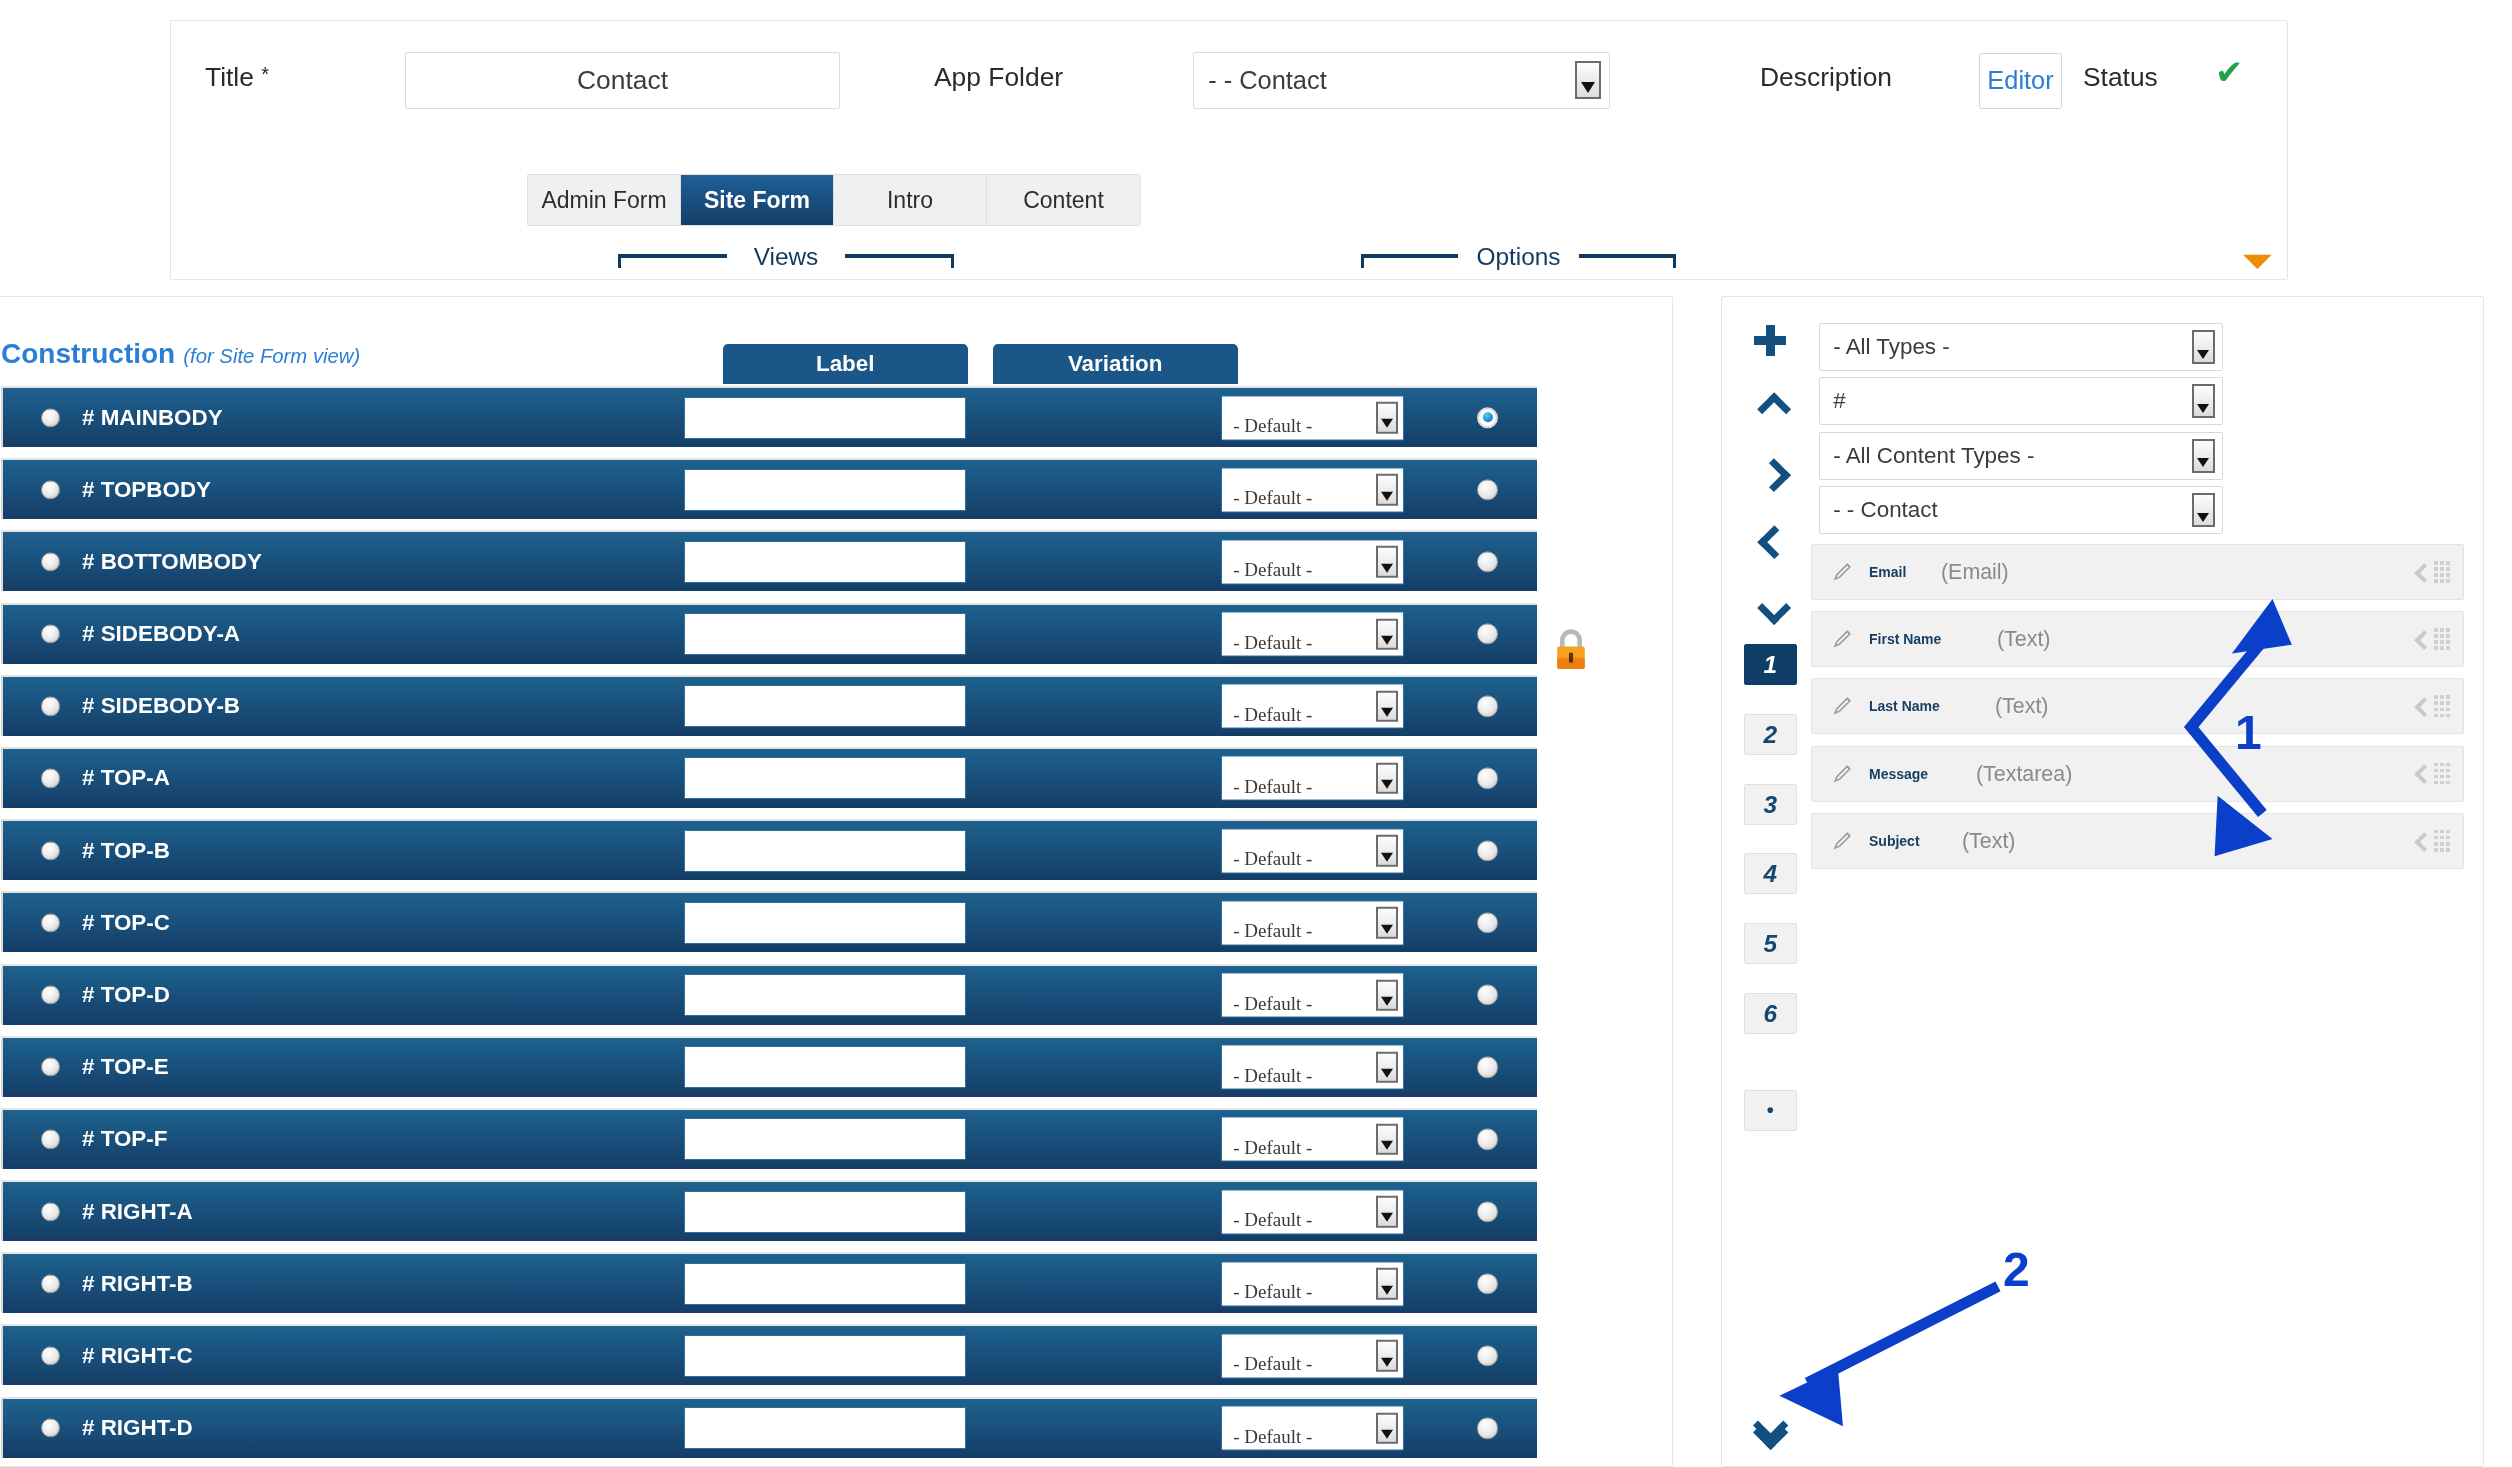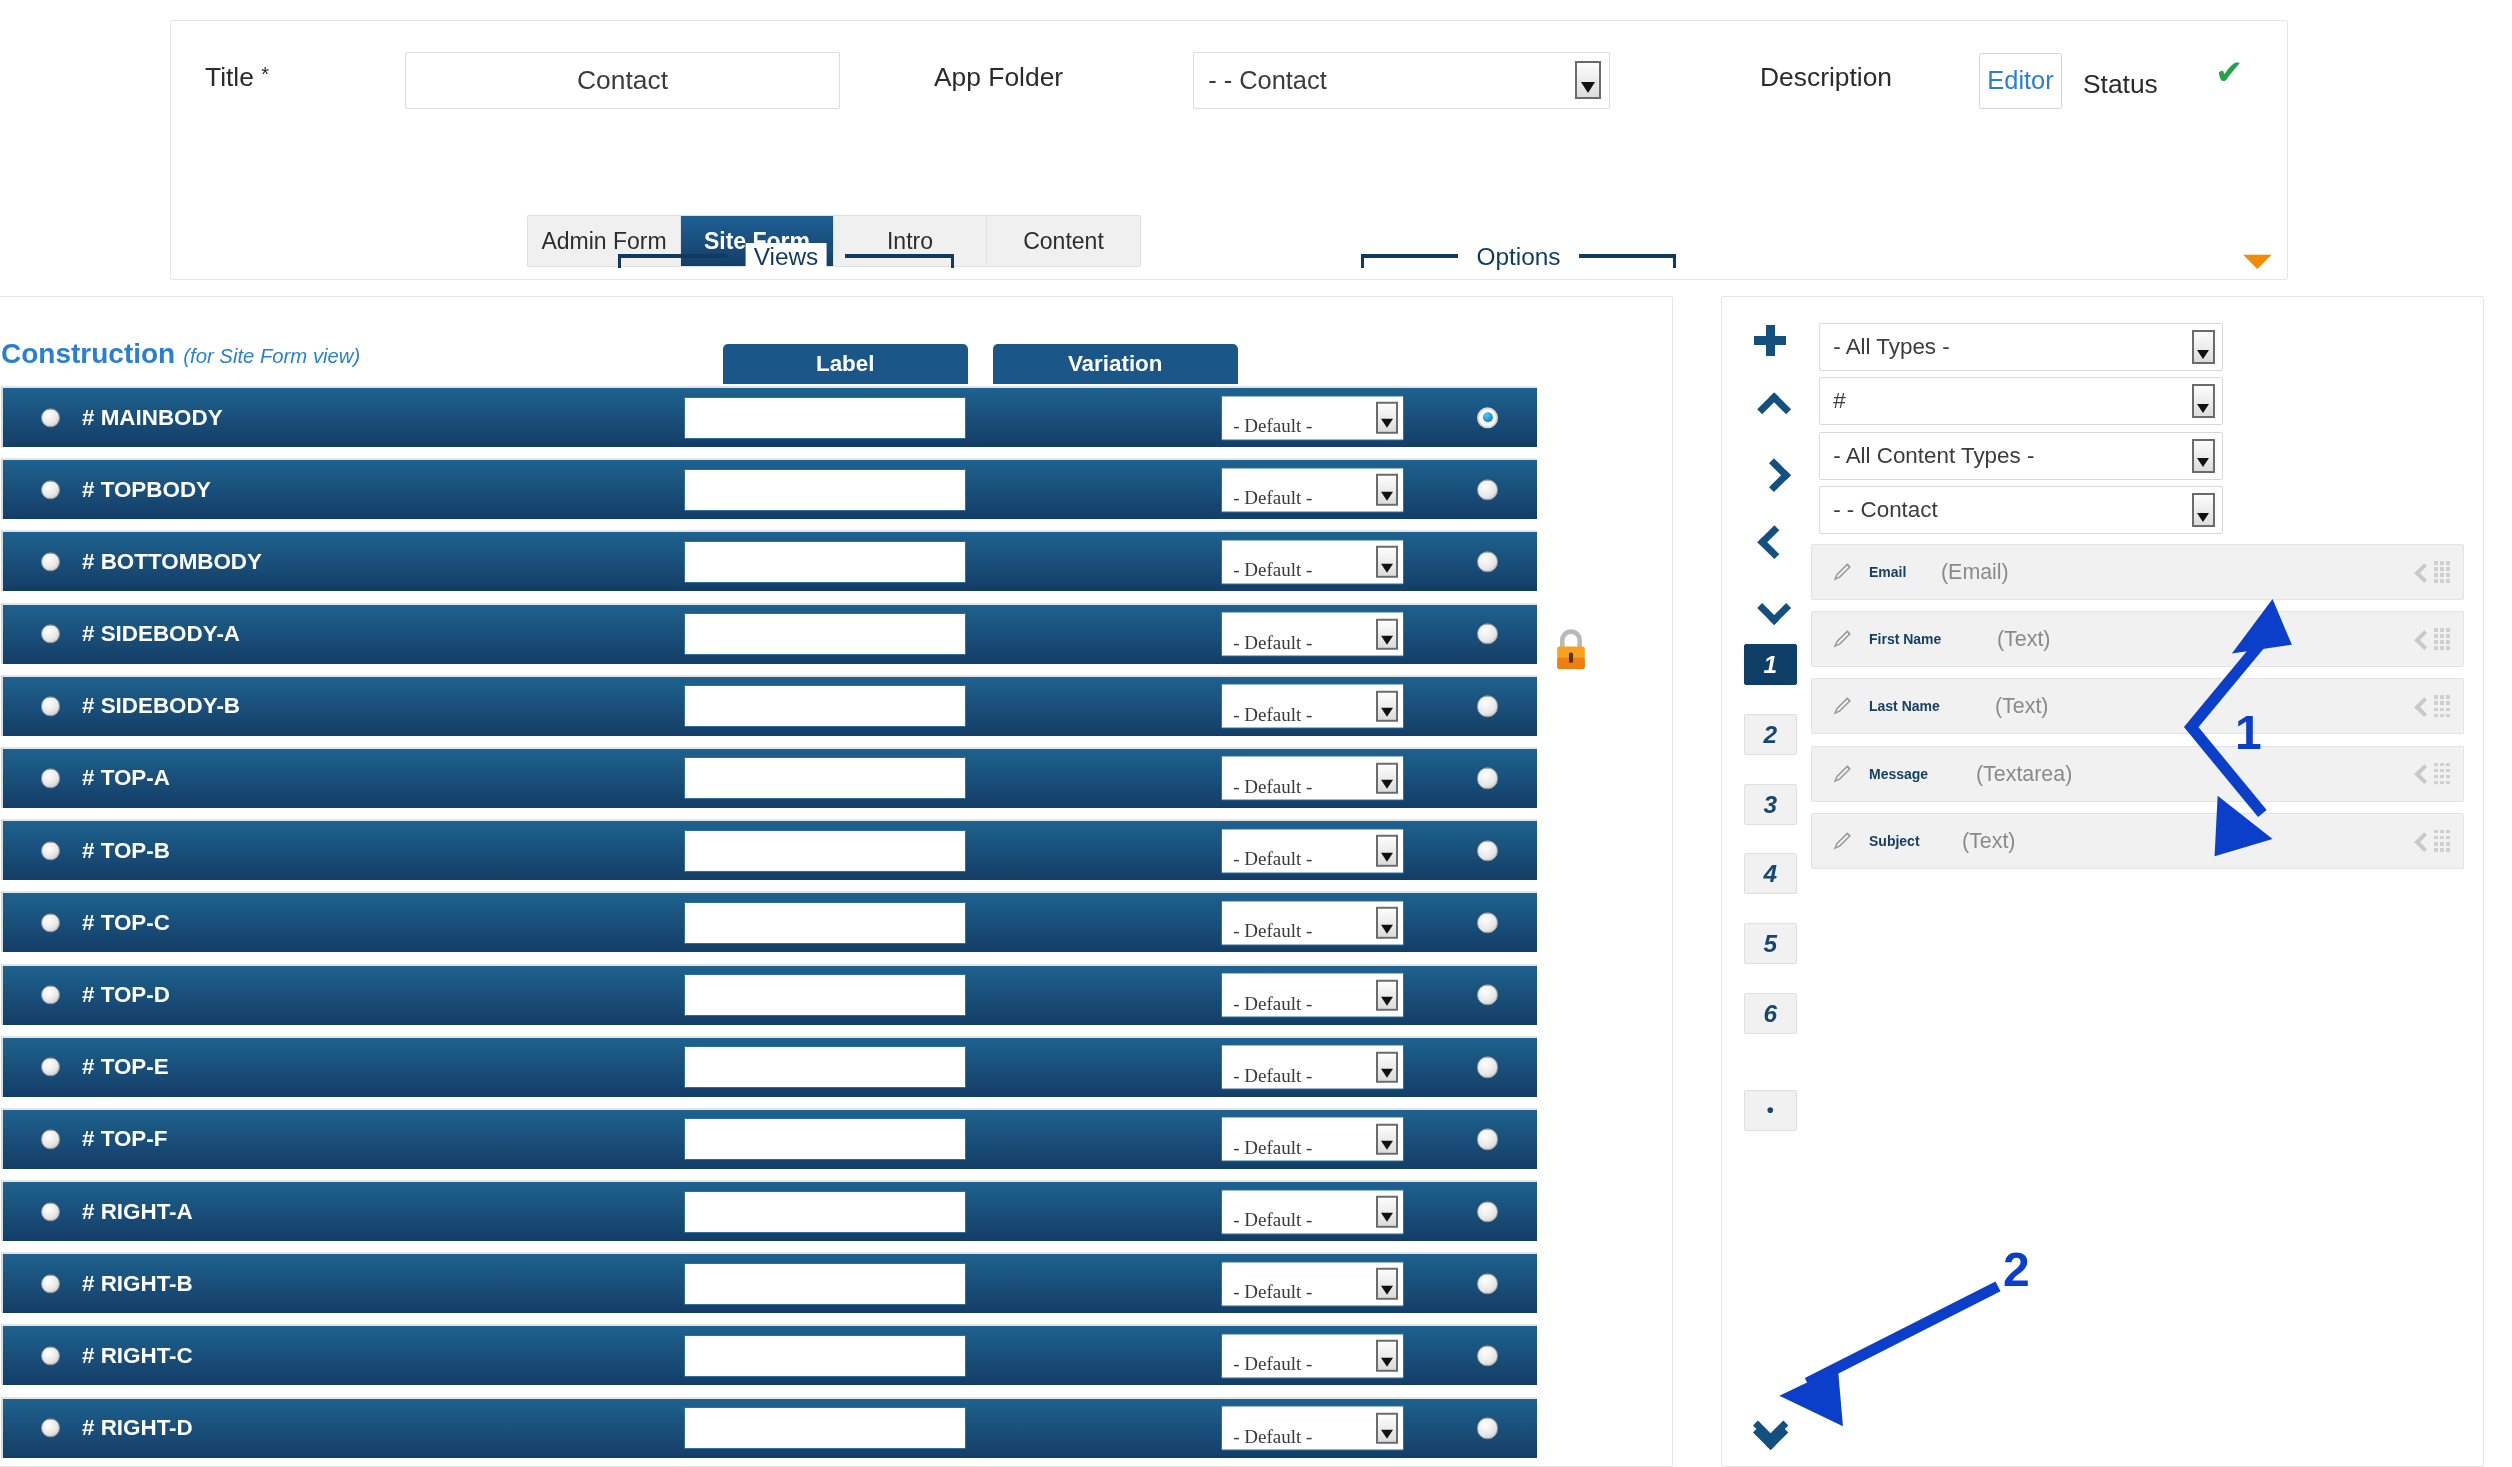--- a/index.html
+++ b/index.html
@@ -66,33 +66,33 @@
     border-top: 11.2px solid #111;
   }
   .desc-label { position: absolute; left: 1589px; top: 41px; text-align: right; }
   .editor-btn {
     position: absolute; left: 1808px; top: 31.5px;
     width: 83px; height: 56px;
     background: #ffffff; border: 1.5px solid #d4d4d4; border-radius: 2.5px;
     display: flex; align-items: center; justify-content: center;
     font-size: 25.4px; color: #2a7fd4; cursor: pointer;
   }
-  .status-label { position: absolute; left: 1912px; top: 48px; }
+  .status-label { position: absolute; left: 1912px; top: 41px; }
   .status-check {
     position: absolute; left: 2044px; top: 34px;
     font-size: 34px; color: #22a148; line-height: 1;
   }
 
   
   .tabgroup {
     position: absolute; display: flex;
     border: 1.5px solid #e0e0e0; border-radius: 1.5px;
     background: #f0f0f0; overflow: hidden;
   }
-  .tabgroup.views   { left: 356px; top: 153px; height: 52px; margin-top: 41px; }
+  .tabgroup.views   { left: 356px; top: 153px; height: 52px; }
   .tabgroup.options { left: 1068px; top: 153px; height: 61px; }
   .tab {
     display: flex; align-items: center; justify-content: center;
     font-size: 23px; color: #2d2d2d; background: #f0f0f0;
     border-right: 1px solid #e0e0e0; cursor: pointer; white-space: nowrap;
     padding: 0 5.1px;
   }
   .tab:last-child { border-right: none; }
   .tab.active {
     background: linear-gradient(180deg,#1f5f96 0%, #133f68 100%);

